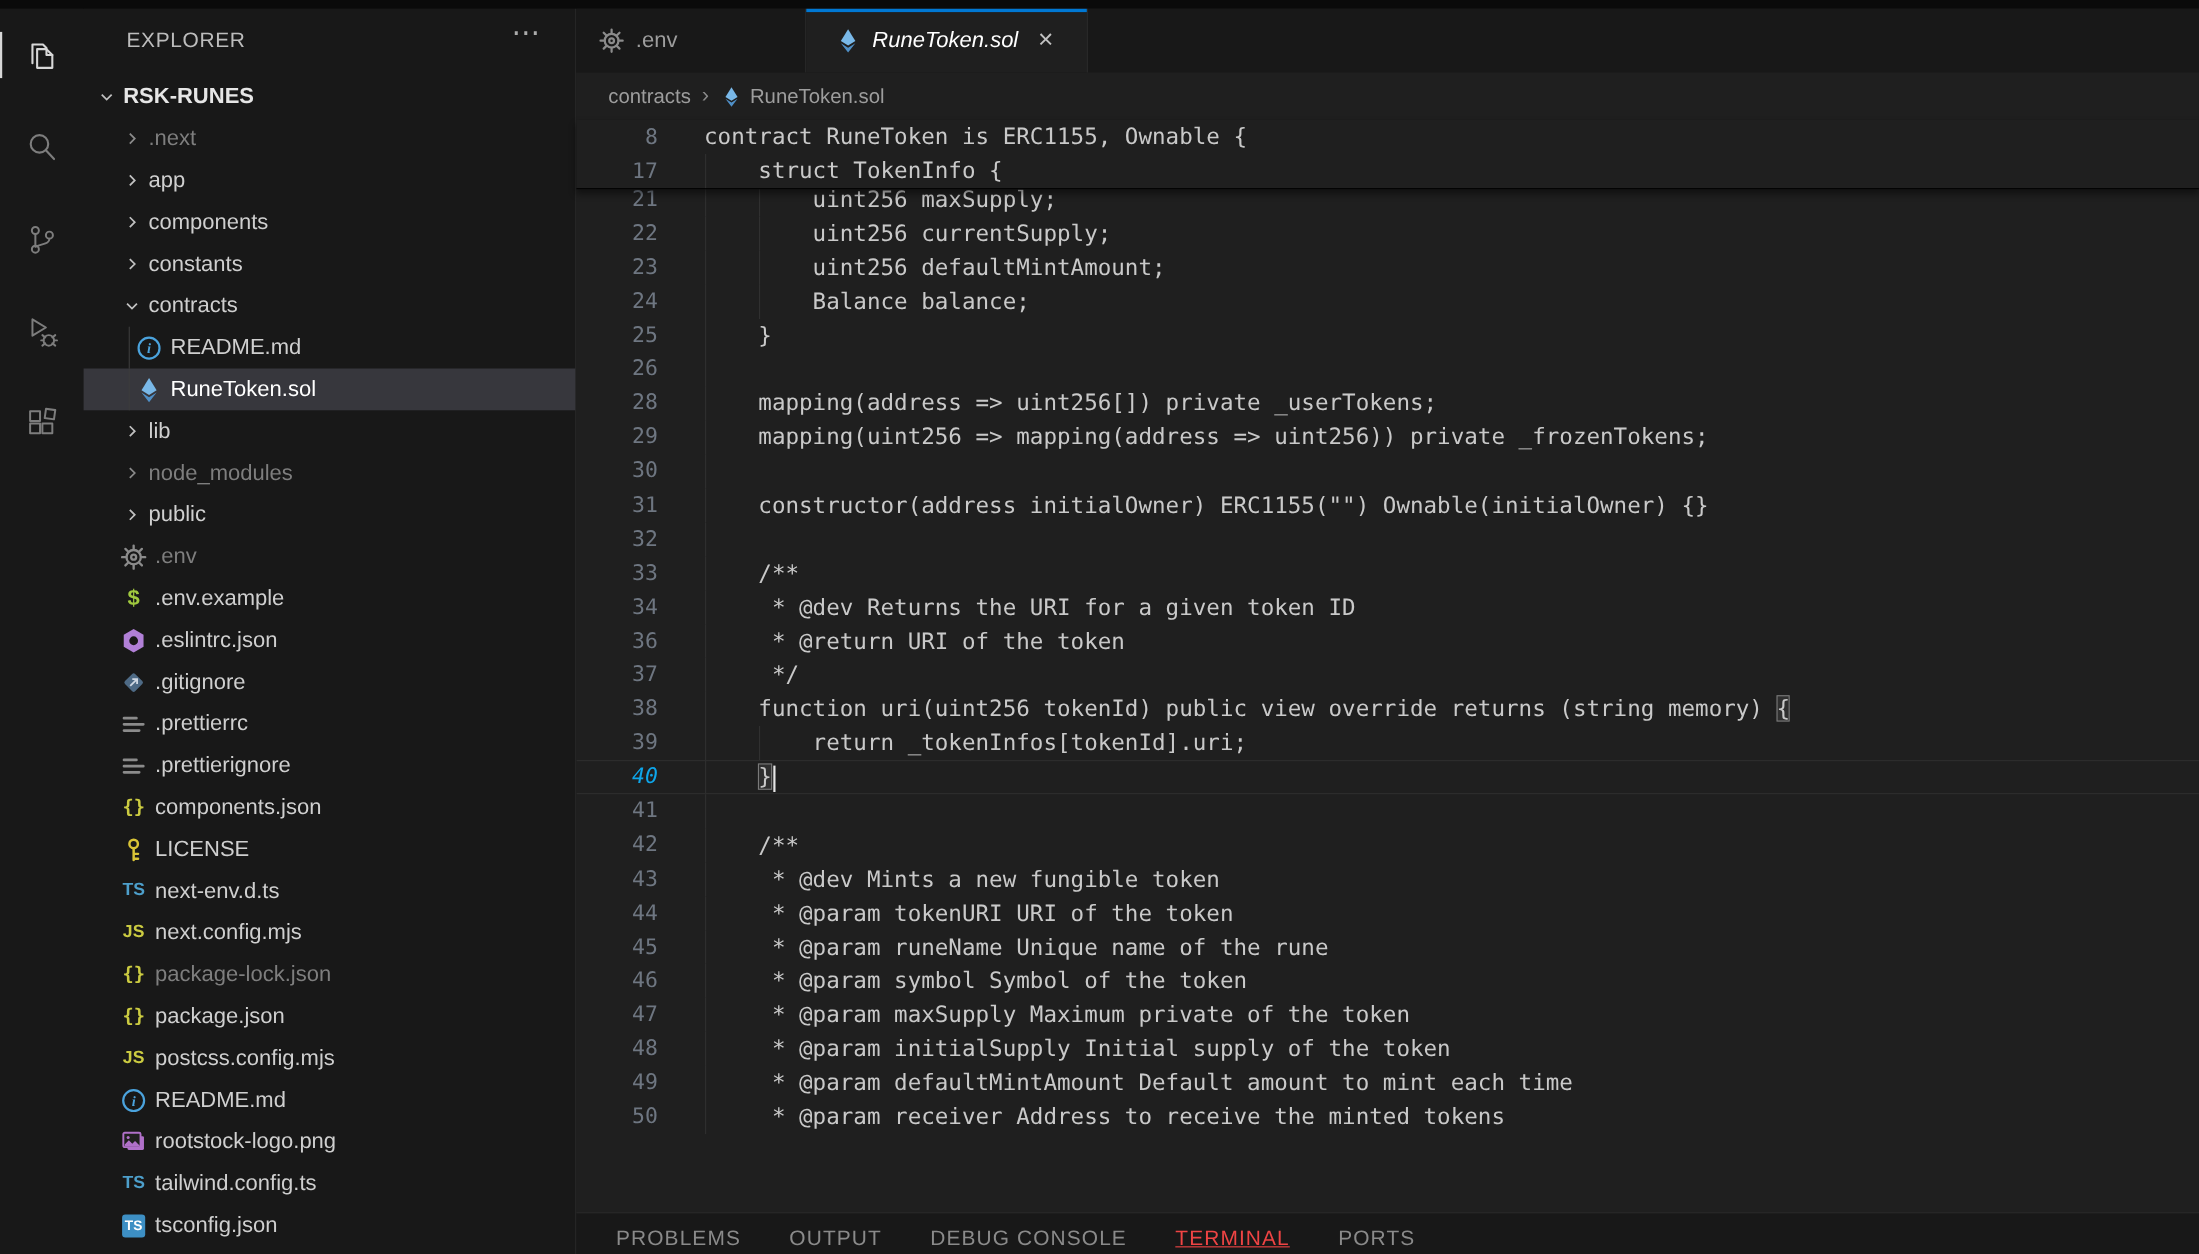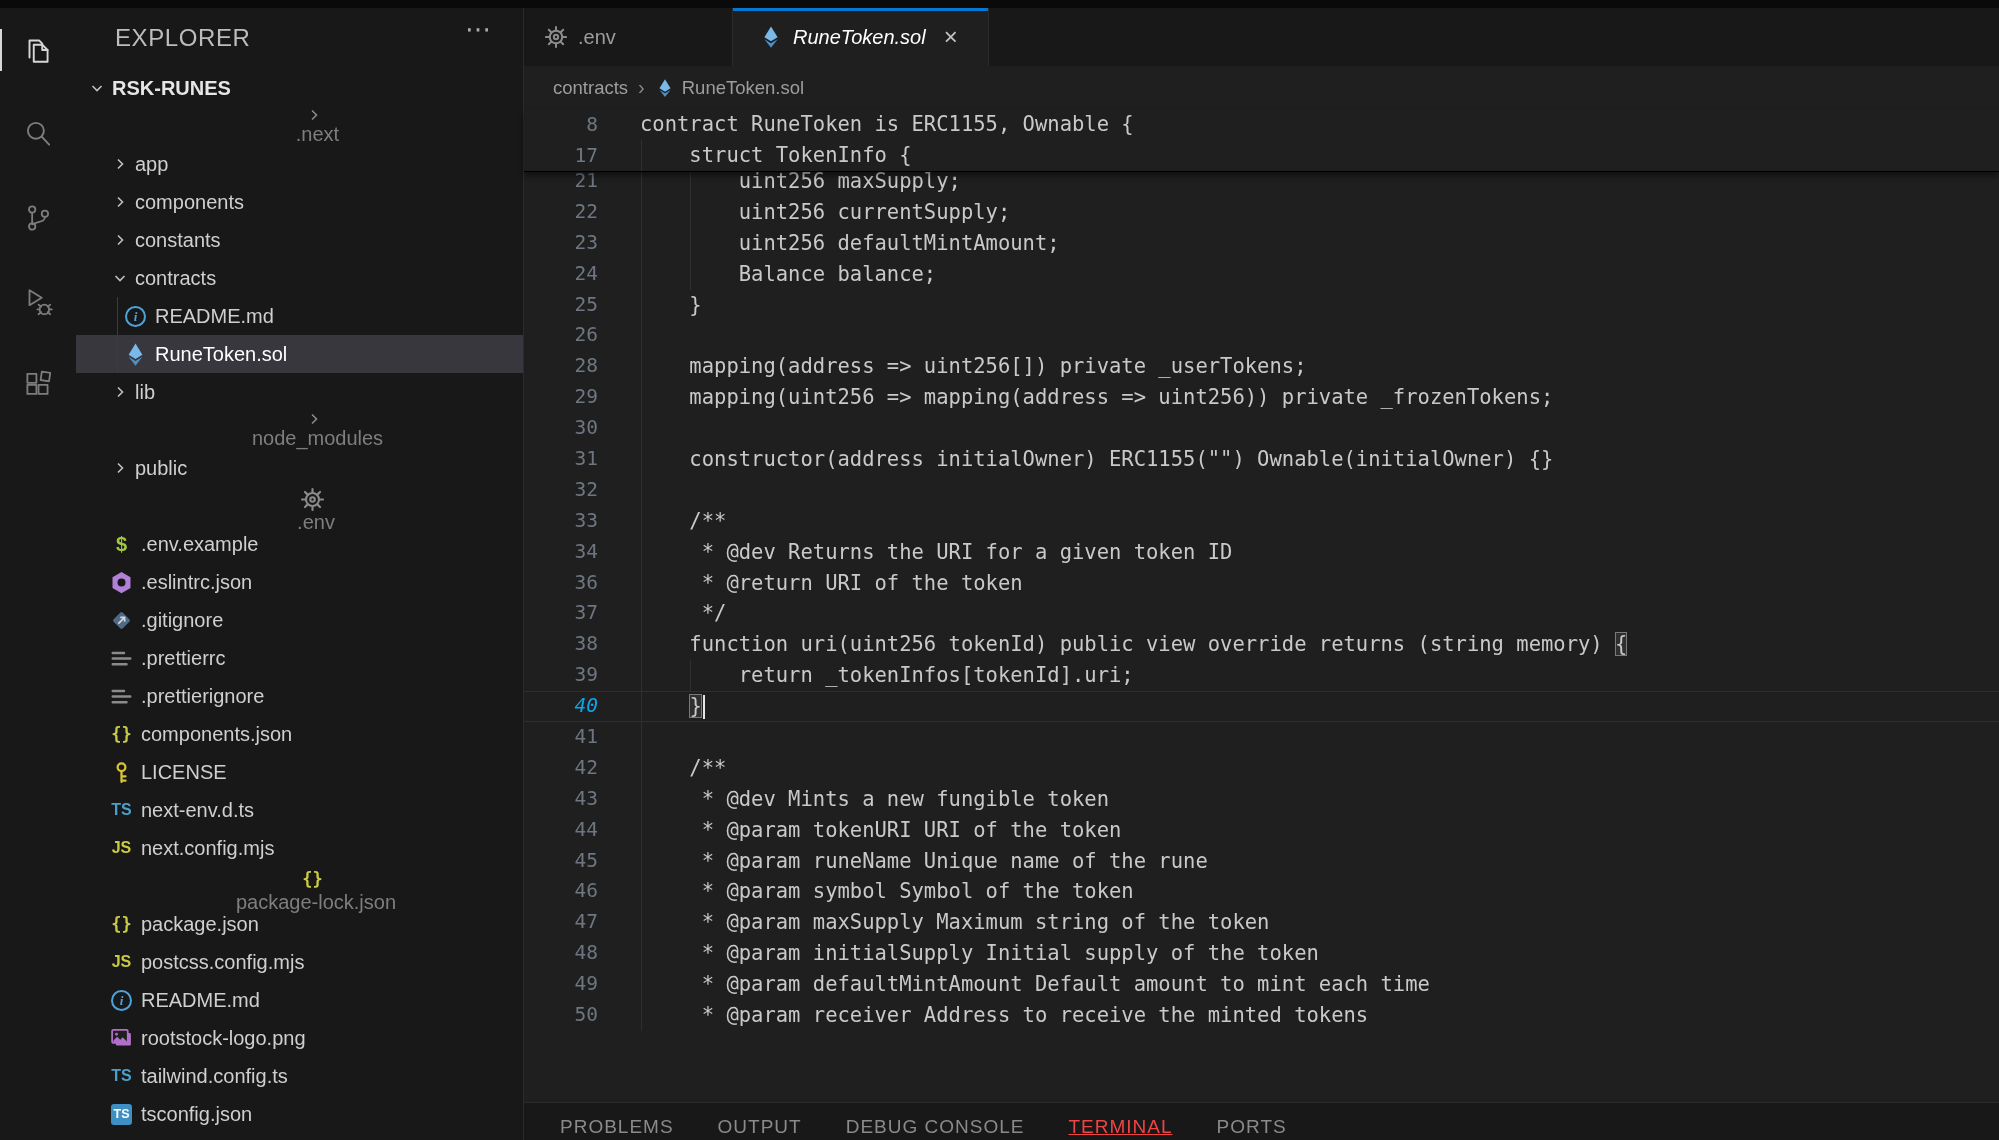--- a/index.html
+++ b/index.html
@@ -14,25 +14,25 @@
   .abar-item{position:relative;width:76px;height:34px;display:flex;align-items:center;justify-content:center;
              color:#7d7d7d;cursor:pointer;}
   .abar-item svg{width:34px;height:34px;}
   .abar-item.active{color:#d7d7d7;}
   .abar-item.active::before{content:"";position:absolute;left:0;top:-4px;width:2px;height:42px;background:#d7d7d7;}
 
   
   .sidebar{position:absolute;left:76px;top:8px;width:447px;bottom:0;background:#181818;
            border-right:1px solid #2b2b2b;}
   .sidebar-head{position:absolute;left:0;top:0;width:100%;height:60px;display:flex;align-items:center;}
-  .sidebar-title{margin-left:39px;font-size:24px;letter-spacing:.6px;color:#bcbcbc;}
+  .sidebar-title{margin-left:39px;font-size:19px;letter-spacing:.6px;color:#bcbcbc;}
   .more{position:absolute;right:32px;top:8px;font-size:26px;color:#ababab;cursor:pointer;line-height:26px;}
   .tree{position:absolute;left:0;top:61px;width:100%;}
   .tree-row{position:relative;height:38px;display:flex;align-items:center;color:#cfcfcf;font-size:20px;cursor:pointer;}
-  .tree-row.dimmed{color:#7e7e7e;flex-direction:column;}
+  .tree-row.dimmed{color:#7e7e7e;}
   .tree-row.selected{background:#37373d;color:#ffffff;}
   .tree-row .chev{width:16px;height:16px;margin-right:7px;flex:none;display:flex;align-items:center;color:#c0c0c0;}
   .tree-row.dimmed .chev{color:#8a8a8a;}
   .tree-row .chev svg{width:16px;height:16px;}
   .tree-row.d-root{padding-left:13px;font-weight:700;color:#e6e6e6;font-size:20px;}
   .tree-row.d-folder{padding-left:36px;}
   .tree-row.d-file1{padding-left:33px;}
   .tree-row.d-file2{padding-left:47px;}
   .tree-row .fic{width:25px;height:24px;flex:none;margin-right:7px;display:flex;align-items:center;justify-content:center;}
   .tree-row.guided::before{content:"";position:absolute;left:41px;top:0;bottom:0;width:1px;background:#3c3c3c;}
@@ -532,21 +532,21 @@
             <div class="code">     * @param runeName Unique name of the rune</div>
           </div>
           <div class="code-row">
             <div class="guide" style="left: 117px;"></div>
             <div class="num">46</div>
             <div class="code">     * @param symbol Symbol of the token</div>
           </div>
           <div class="code-row">
             <div class="guide" style="left: 117px;"></div>
             <div class="num">47</div>
-            <div class="code">     * @param maxSupply Maximum string of the token</div>
+            <div class="code">     * @param maxSupply Maximum private of the token</div>
           </div>
           <div class="code-row">
             <div class="guide" style="left: 117px;"></div>
             <div class="num">48</div>
             <div class="code">     * @param initialSupply Initial supply of the token</div>
           </div>
           <div class="code-row">
             <div class="guide" style="left: 117px;"></div>
             <div class="num">49</div>
             <div class="code">     * @param defaultMintAmount Default amount to mint each time</div>

